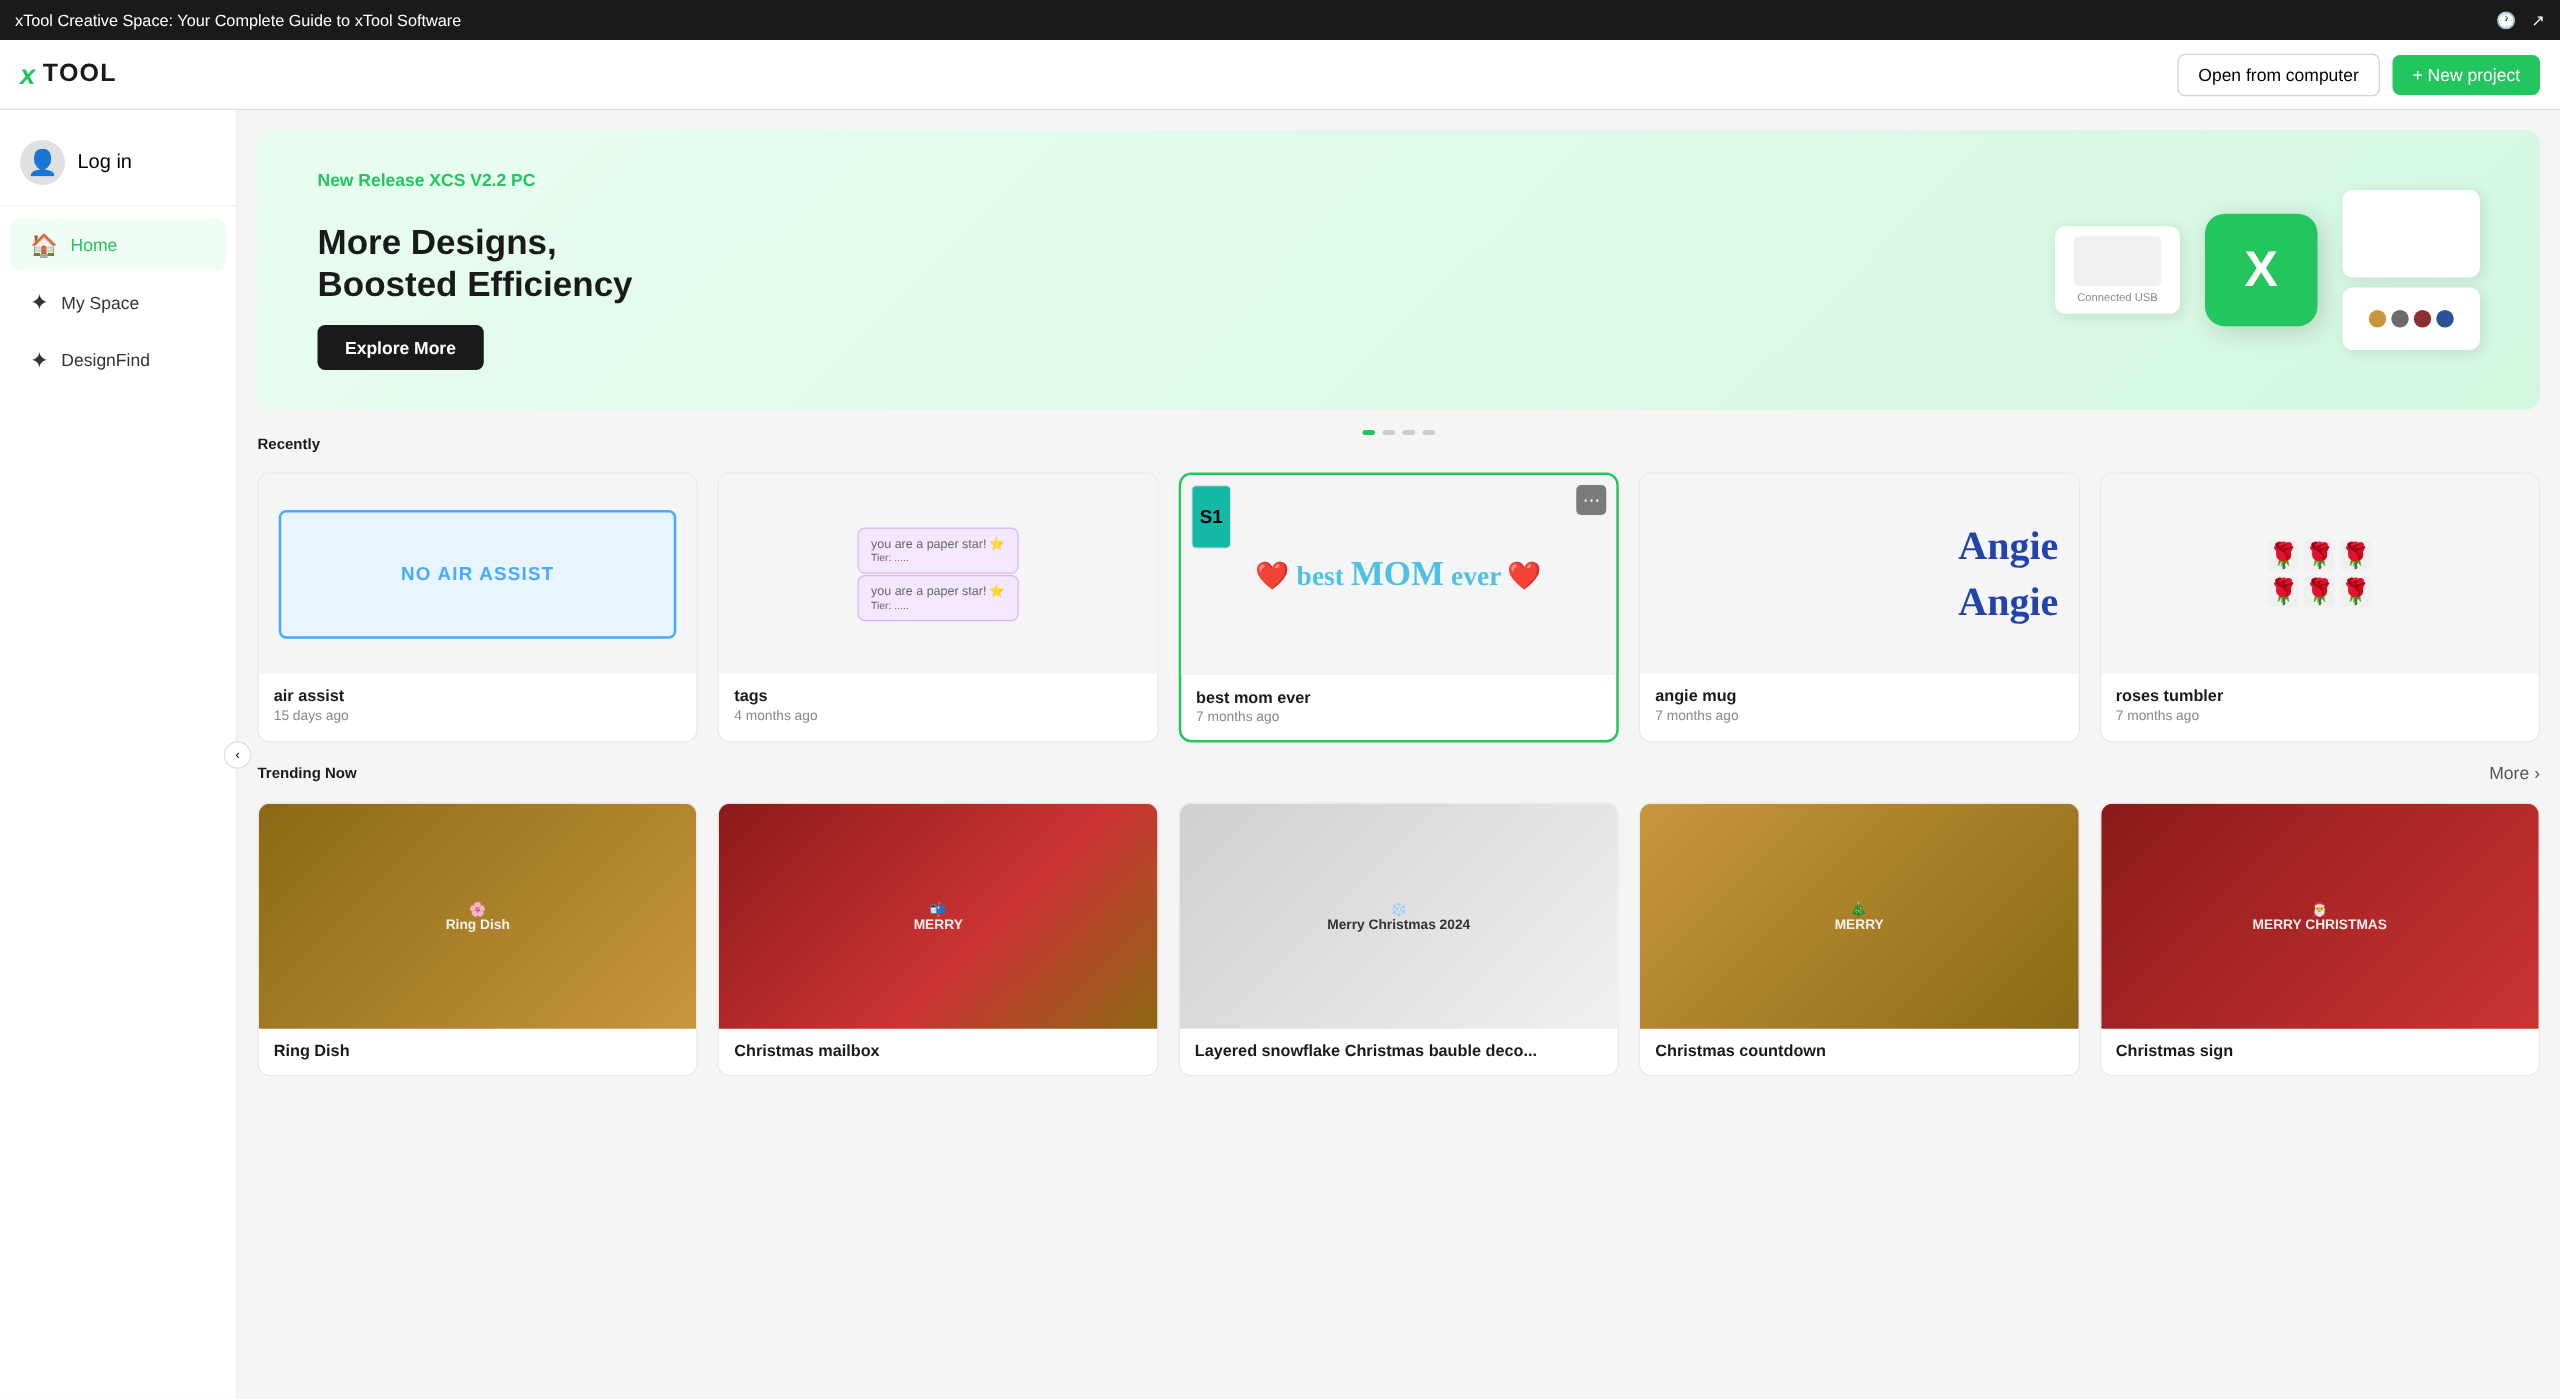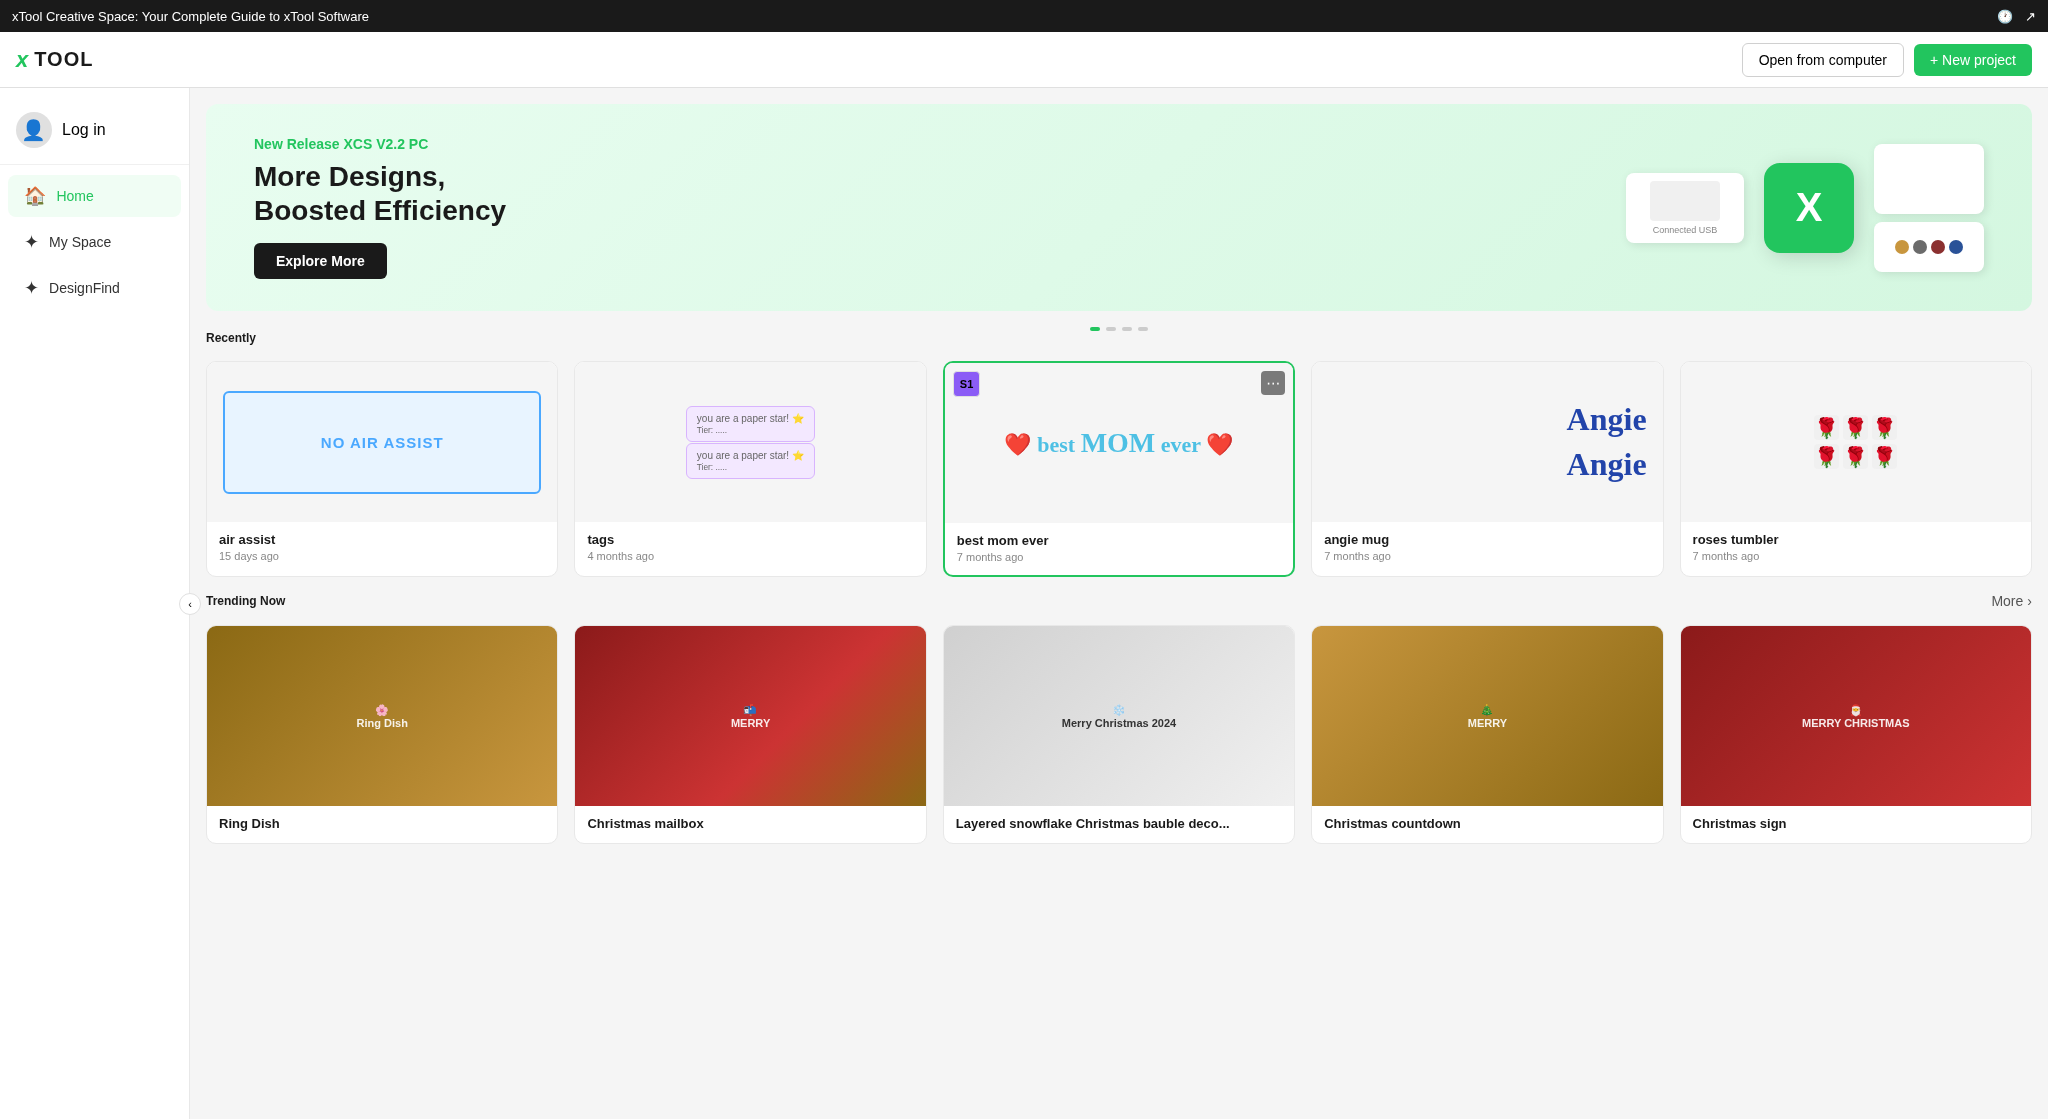--- a/index.html
+++ b/index.html
@@ -123,21 +123,21 @@
       display: flex;
       align-items: center;
       justify-content: space-between;
       margin: 16px;
       border-radius: 12px;
       overflow: hidden;
       position: relative;
       min-height: 200px;
     }
     #banner-text { flex: 1; }
-    #banner-tag { color: #22c55e; font-size: 14px; font-weight: 600; margin-bottom: 8px; }
+    #banner-tag { color: #22c55e; font-size: 14px; font-weight: 600; margin-bottom: 25px; }
     #banner-title { font-size: 28px; font-weight: 800; color: #1a1a1a; line-height: 1.2; margin-bottom: 16px; }
     #banner-btn {
       background: #1a1a1a;
       color: #fff;
       border: none;
       padding: 10px 22px;
       border-radius: 6px;
       font-size: 14px;
       font-weight: 600;
       cursor: pointer;
@@ -200,26 +200,26 @@
       overflow: hidden;
     }
     .card-body { padding: 10px 12px 12px; }
     .card-title { font-size: 13px; font-weight: 600; color: #1a1a1a; }
     .card-sub { font-size: 11px; color: #888; margin-top: 3px; }
 
     
     .card-badge {
       position: absolute;
       top: 8px; left: 8px;
-      background: #8b5cf6;
+      background: #14b8a6;
       border: 1px solid #e0e0e0;
       border-radius: 4px;
-      font-size: 11px;
+      font-size: 15px;
       font-weight: 700;
-      padding: 6px 6px;
+      padding: 16px 6px;
     }
     .card-menu {
       position: absolute;
       top: 8px; right: 8px;
       width: 24px; height: 24px;
       background: rgba(0,0,0,0.5);
       border-radius: 4px;
       display: flex; align-items: center; justify-content: center;
       color: #fff; font-size: 14px; cursor: pointer;
     }
@@ -351,21 +351,21 @@
     <div id="banner">
       <div id="banner-text">
         <div id="banner-tag">New Release XCS V2.2 PC</div>
         <div id="banner-title">More Designs,<br>Boosted Efficiency</div>
         <button id="banner-btn">Explore More</button>
       </div>
       <div id="banner-image">
 
         <div style="position:relative; display:flex; align-items:center; gap:20px;">
           <div style="display:flex; flex-direction:column; gap:8px;">
-            <div style="background:#fff; border-radius:8px; width:118px; height:70px; box-shadow:2px 2px 10px rgba(0,0,0,0.1); display:flex; align-items:center; justify-content:center; font-size:11px; color:#888; padding:6px; text-align:center;">
+            <div style="background:#fff; border-radius:8px; width:100px; height:70px; box-shadow:2px 2px 10px rgba(0,0,0,0.1); display:flex; align-items:center; justify-content:center; font-size:11px; color:#888; padding:6px; text-align:center;">
               <div>
                 <div style="width:70px;height:40px;background:#f0f0f0;border-radius:4px;margin-bottom:4px;"></div>
                 <div style="font-size:9px;">Connected USB</div>
               </div>
             </div>
           </div>
           <div class="banner-mockup">
             <span>X</span>
           </div>
           <div style="display:flex; flex-direction:column; gap:8px;">

